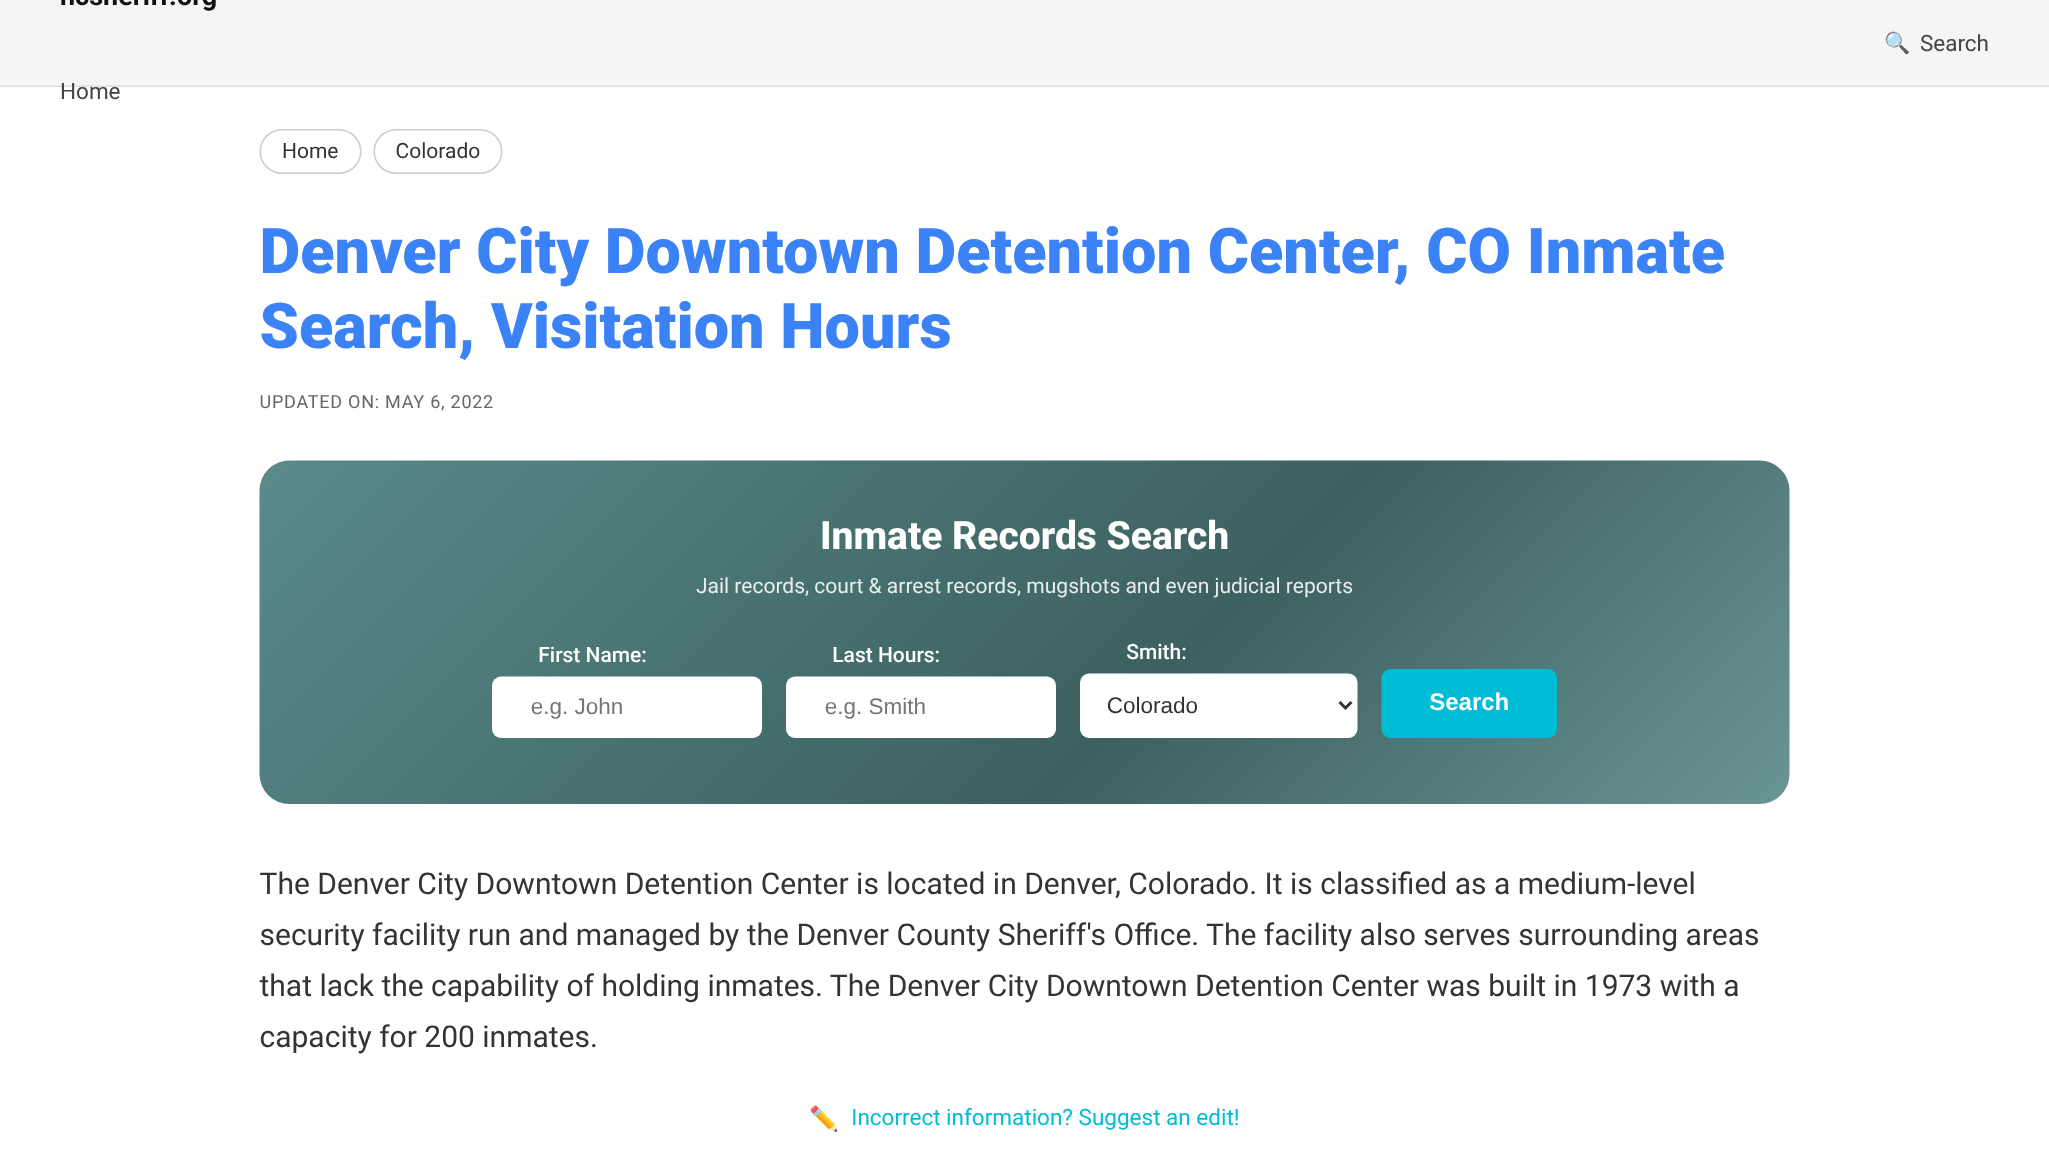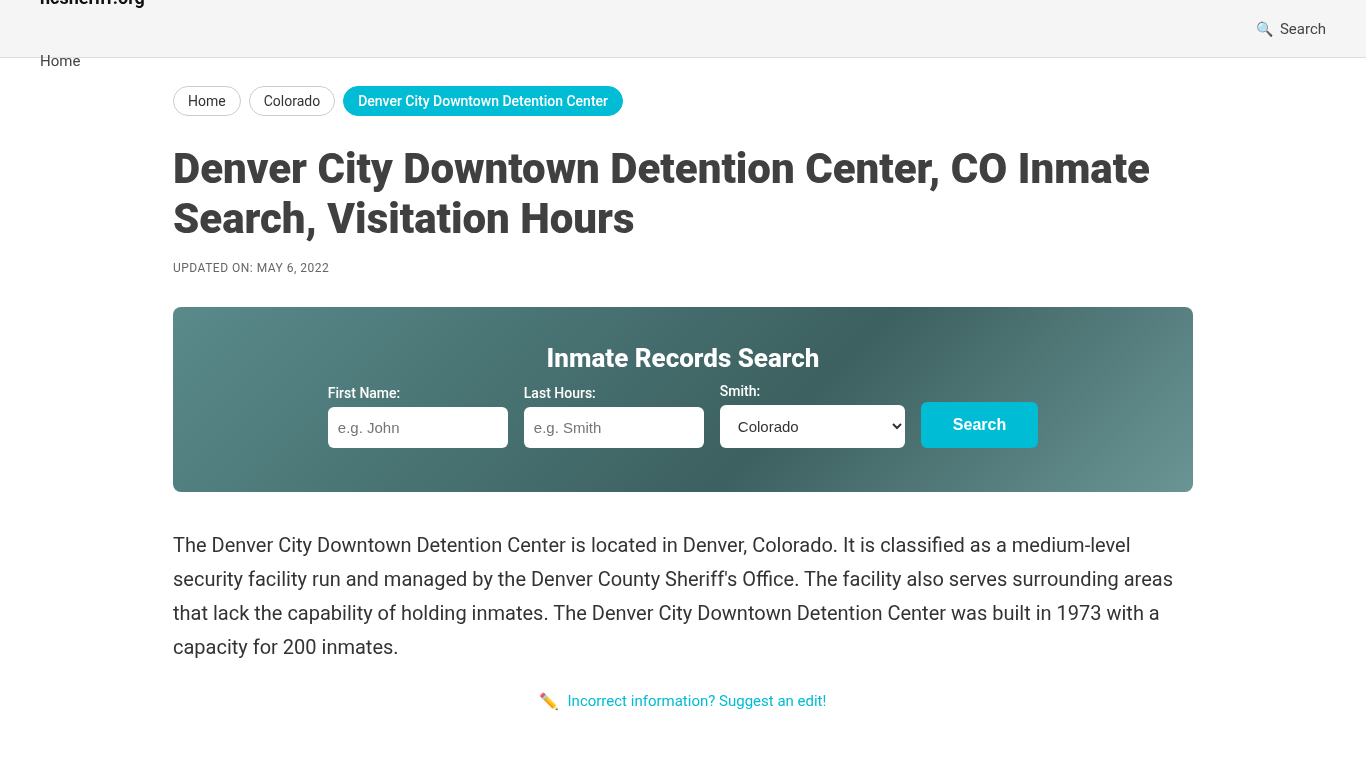--- a/index.html
+++ b/index.html
@@ -67,35 +67,35 @@
       border-color: #00bcd4;
       color: #fff;
       font-weight: 500;
     }
 
     
     .page-title {
       font-size: 42px;
       font-weight: 900;
       line-height: 1.2;
-      color: #404040;
+      color: #3b82f6;
       margin-bottom: 16px;
     }
     .updated-on {
       font-size: 12px;
       color: #666;
       letter-spacing: 0.5px;
       margin-bottom: 32px;
       text-transform: uppercase;
     }
 
     
     .inmate-search-box {
       background: linear-gradient(135deg, #5a8a8a 0%, #4a7575 30%, #3d6060 60%, #6a9595 100%);
-      border-radius: 8px;
+      border-radius: 20px;
       padding: 36px 40px 44px;
       margin-bottom: 36px;
       text-align: center;
     }
     .inmate-search-title {
       font-size: 26px;
       font-weight: 800;
       color: #fff;
       margin-bottom: 10px;
     }
@@ -114,24 +114,25 @@
     .form-group {
       display: flex;
       flex-direction: column;
       align-items: flex-start;
       gap: 6px;
     }
     .form-label {
       font-size: 14px;
       color: #fff;
       font-weight: 500;
+      margin-left: 31px;
     }
     .form-input {
       width: 180px;
-      padding: 12px 10px;
+      padding: 12px 26px;
       border-radius: 6px;
       border: none;
       font-size: 15px;
       color: #999;
       background: #fff;
       outline: none;
     }
     .form-select {
       width: 185px;
       padding: 12px 14px;
@@ -189,31 +190,31 @@
     <span class="search-icon-nav">🔍</span>
     <span>Search</span>
   </div>
 </nav>
 
 <main class="main-content">
 
   <div class="breadcrumb">
     <span class="breadcrumb-item">Home</span>
     <span class="breadcrumb-item">Colorado</span>
-    <span class="breadcrumb-item active">Denver City Downtown Detention Center</span>
   </div>
 
   <h1 class="page-title">Denver City Downtown Detention Center, CO Inmate Search, Visitation Hours</h1>
 
   <p class="updated-on">
     <span>UPDATED ON:</span> <span>MAY 6, 2022</span>
   </p>
 
   <div class="inmate-search-box">
     <h2 class="inmate-search-title">Inmate Records Search</h2>
+    <p class="inmate-search-subtitle">Jail records, court &amp; arrest records, mugshots and even judicial reports</p>
     <div class="search-form">
       <div class="form-group">
         <label class="form-label">First Name:</label>
         <input class="form-input" type="text" placeholder="e.g. John" style="">
       </div>
       <div class="form-group">
         <label class="form-label">Last Hours:</label>
         <input class="form-input" type="text" placeholder="e.g. Smith" style="">
       </div>
       <div class="form-group">

